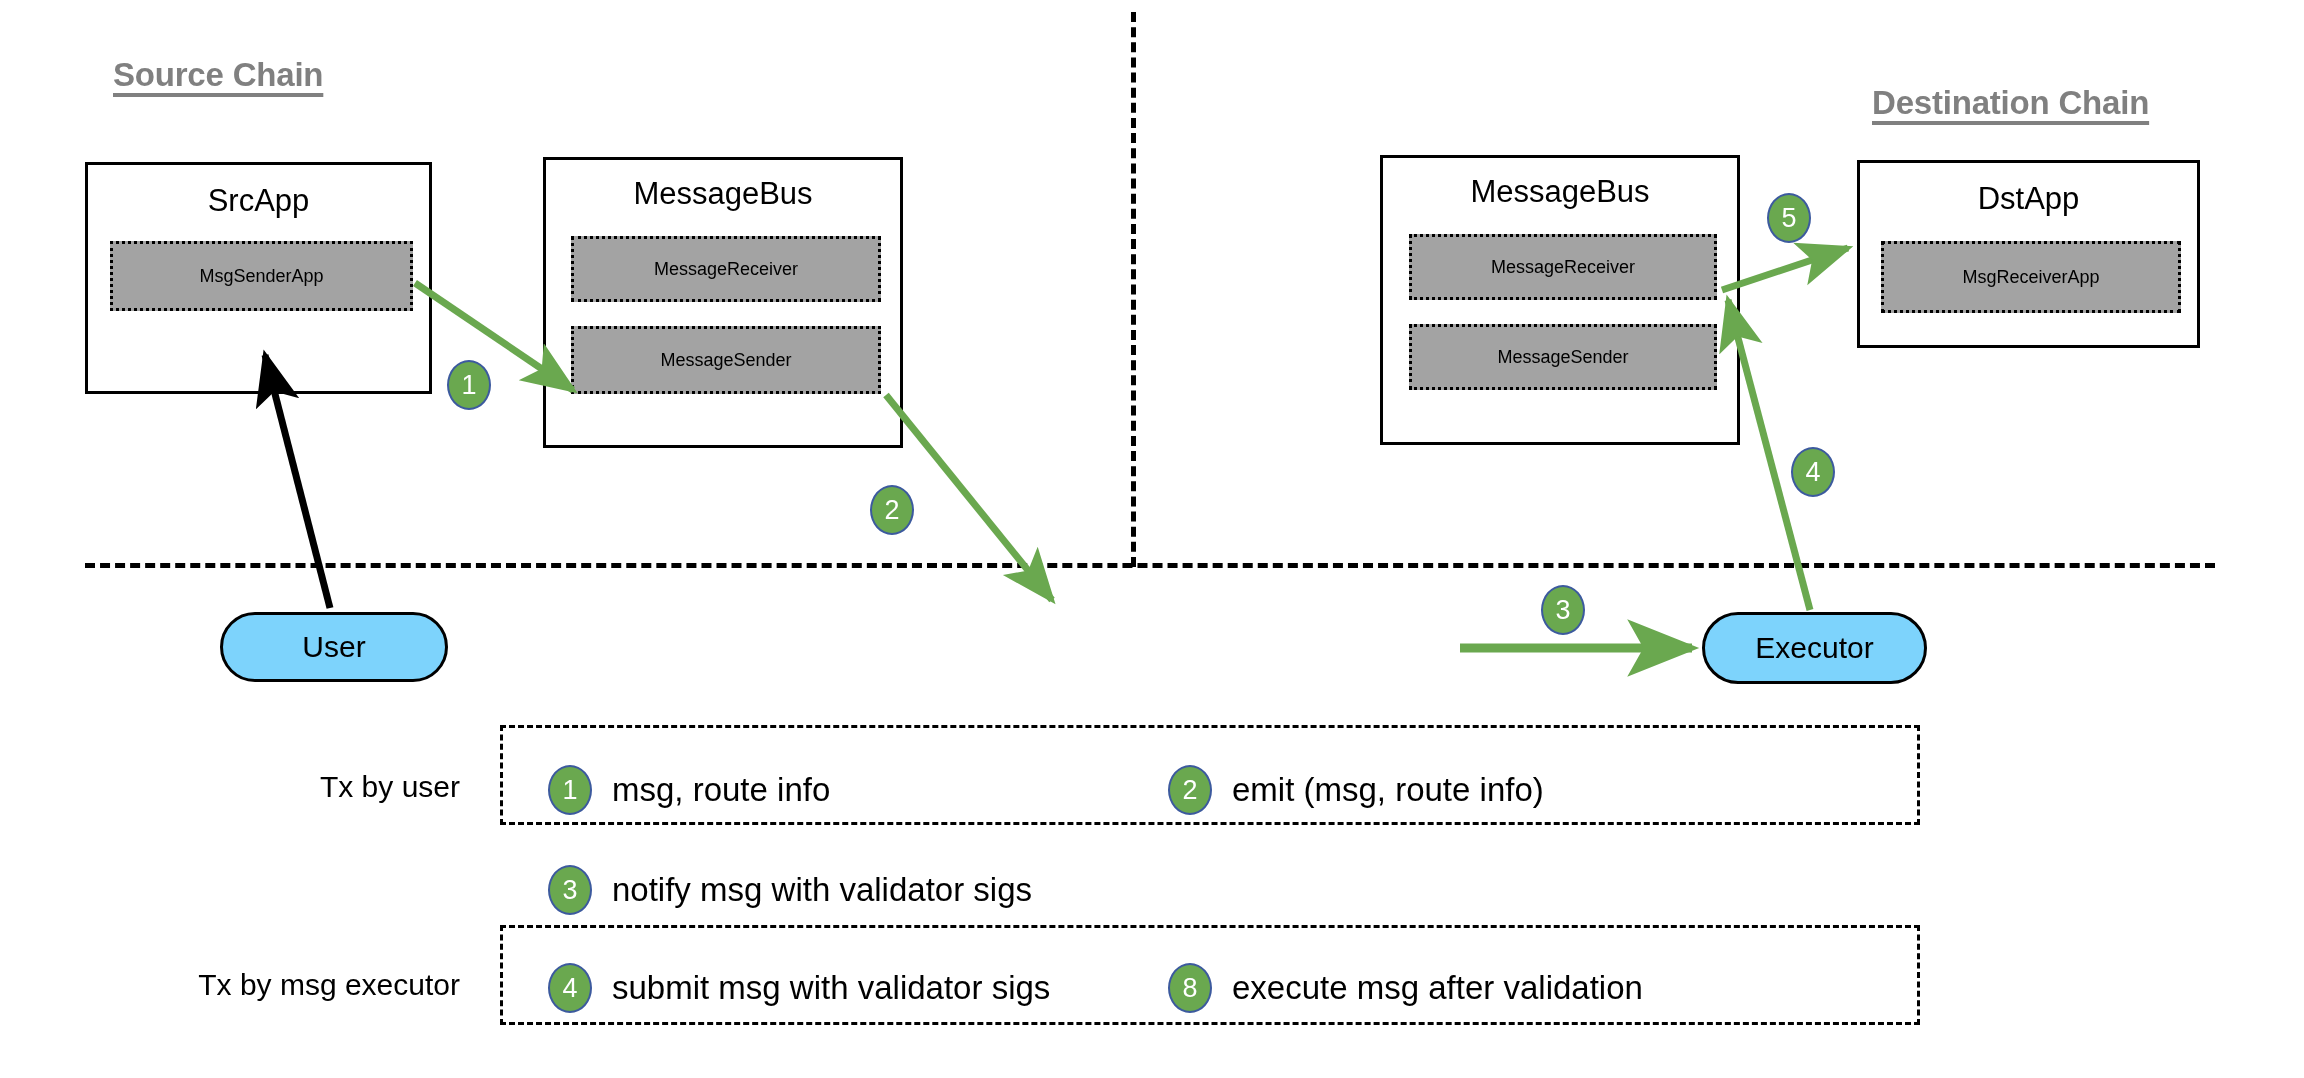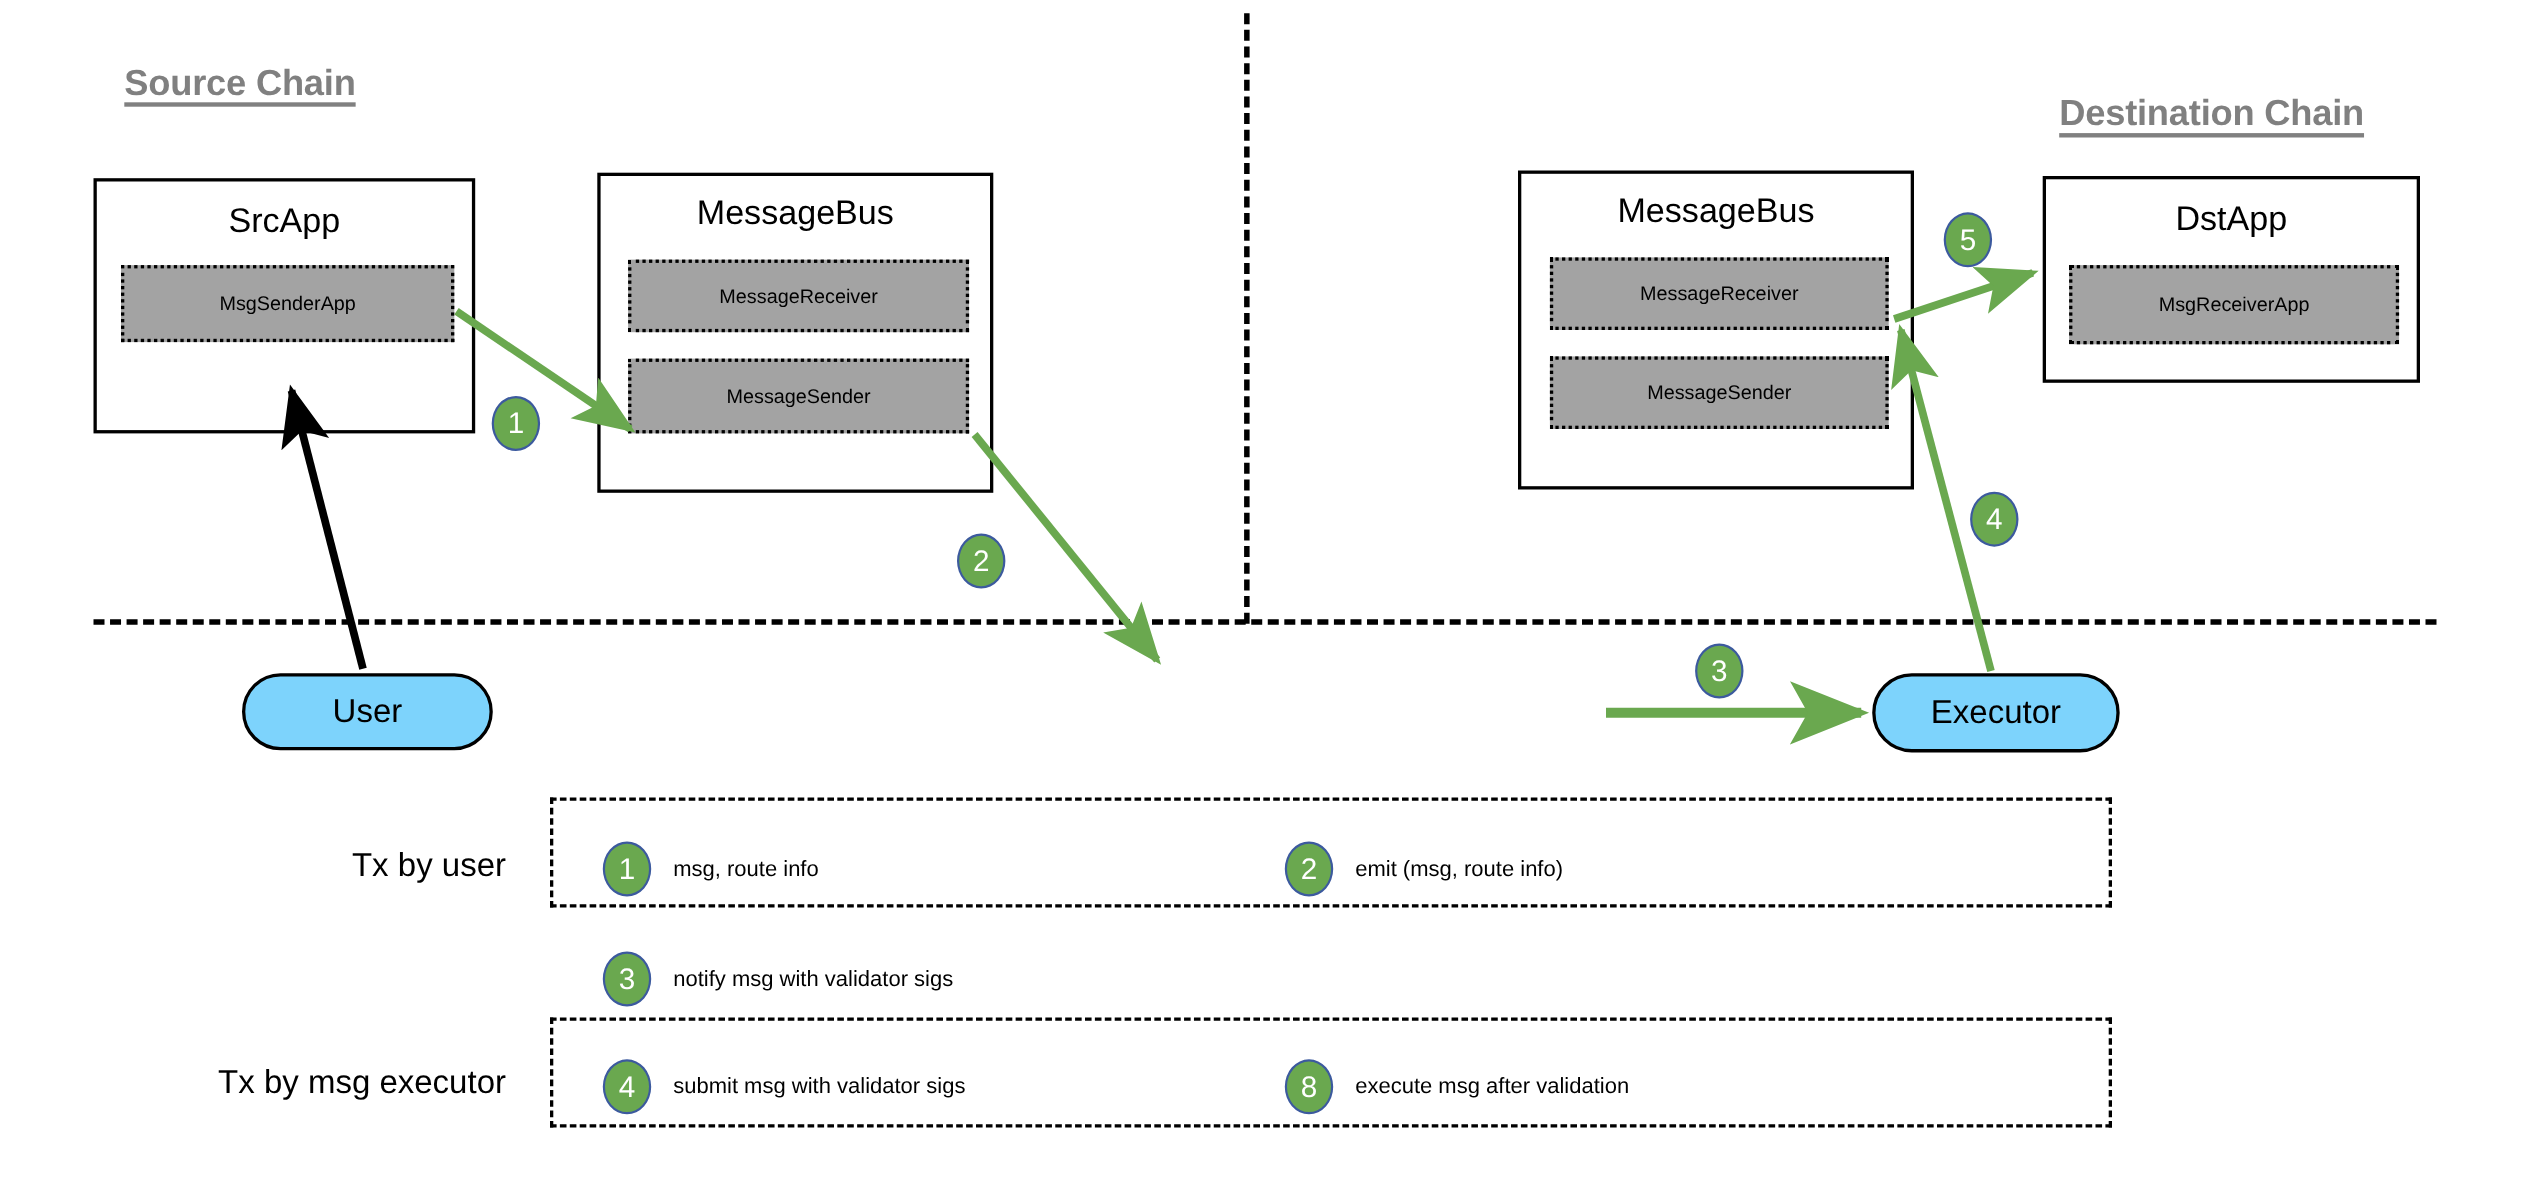--- a/index.html
+++ b/index.html
@@ -136,21 +136,21 @@
   .legend-item {
     position: absolute;
     display: flex;
     align-items: center;
     gap: 20px;
   }
   .legend-item .badge {
     position: static;
   }
   .legend-text {
-    font-size: 20px;
+    font-size: 33px;
     color: #000000;
     white-space: nowrap;
   }
 </style>
 </head>
 <body>
 
 <div id="stage">
 
   <div id="title-source" class="chain-title">Source Chain</div>

